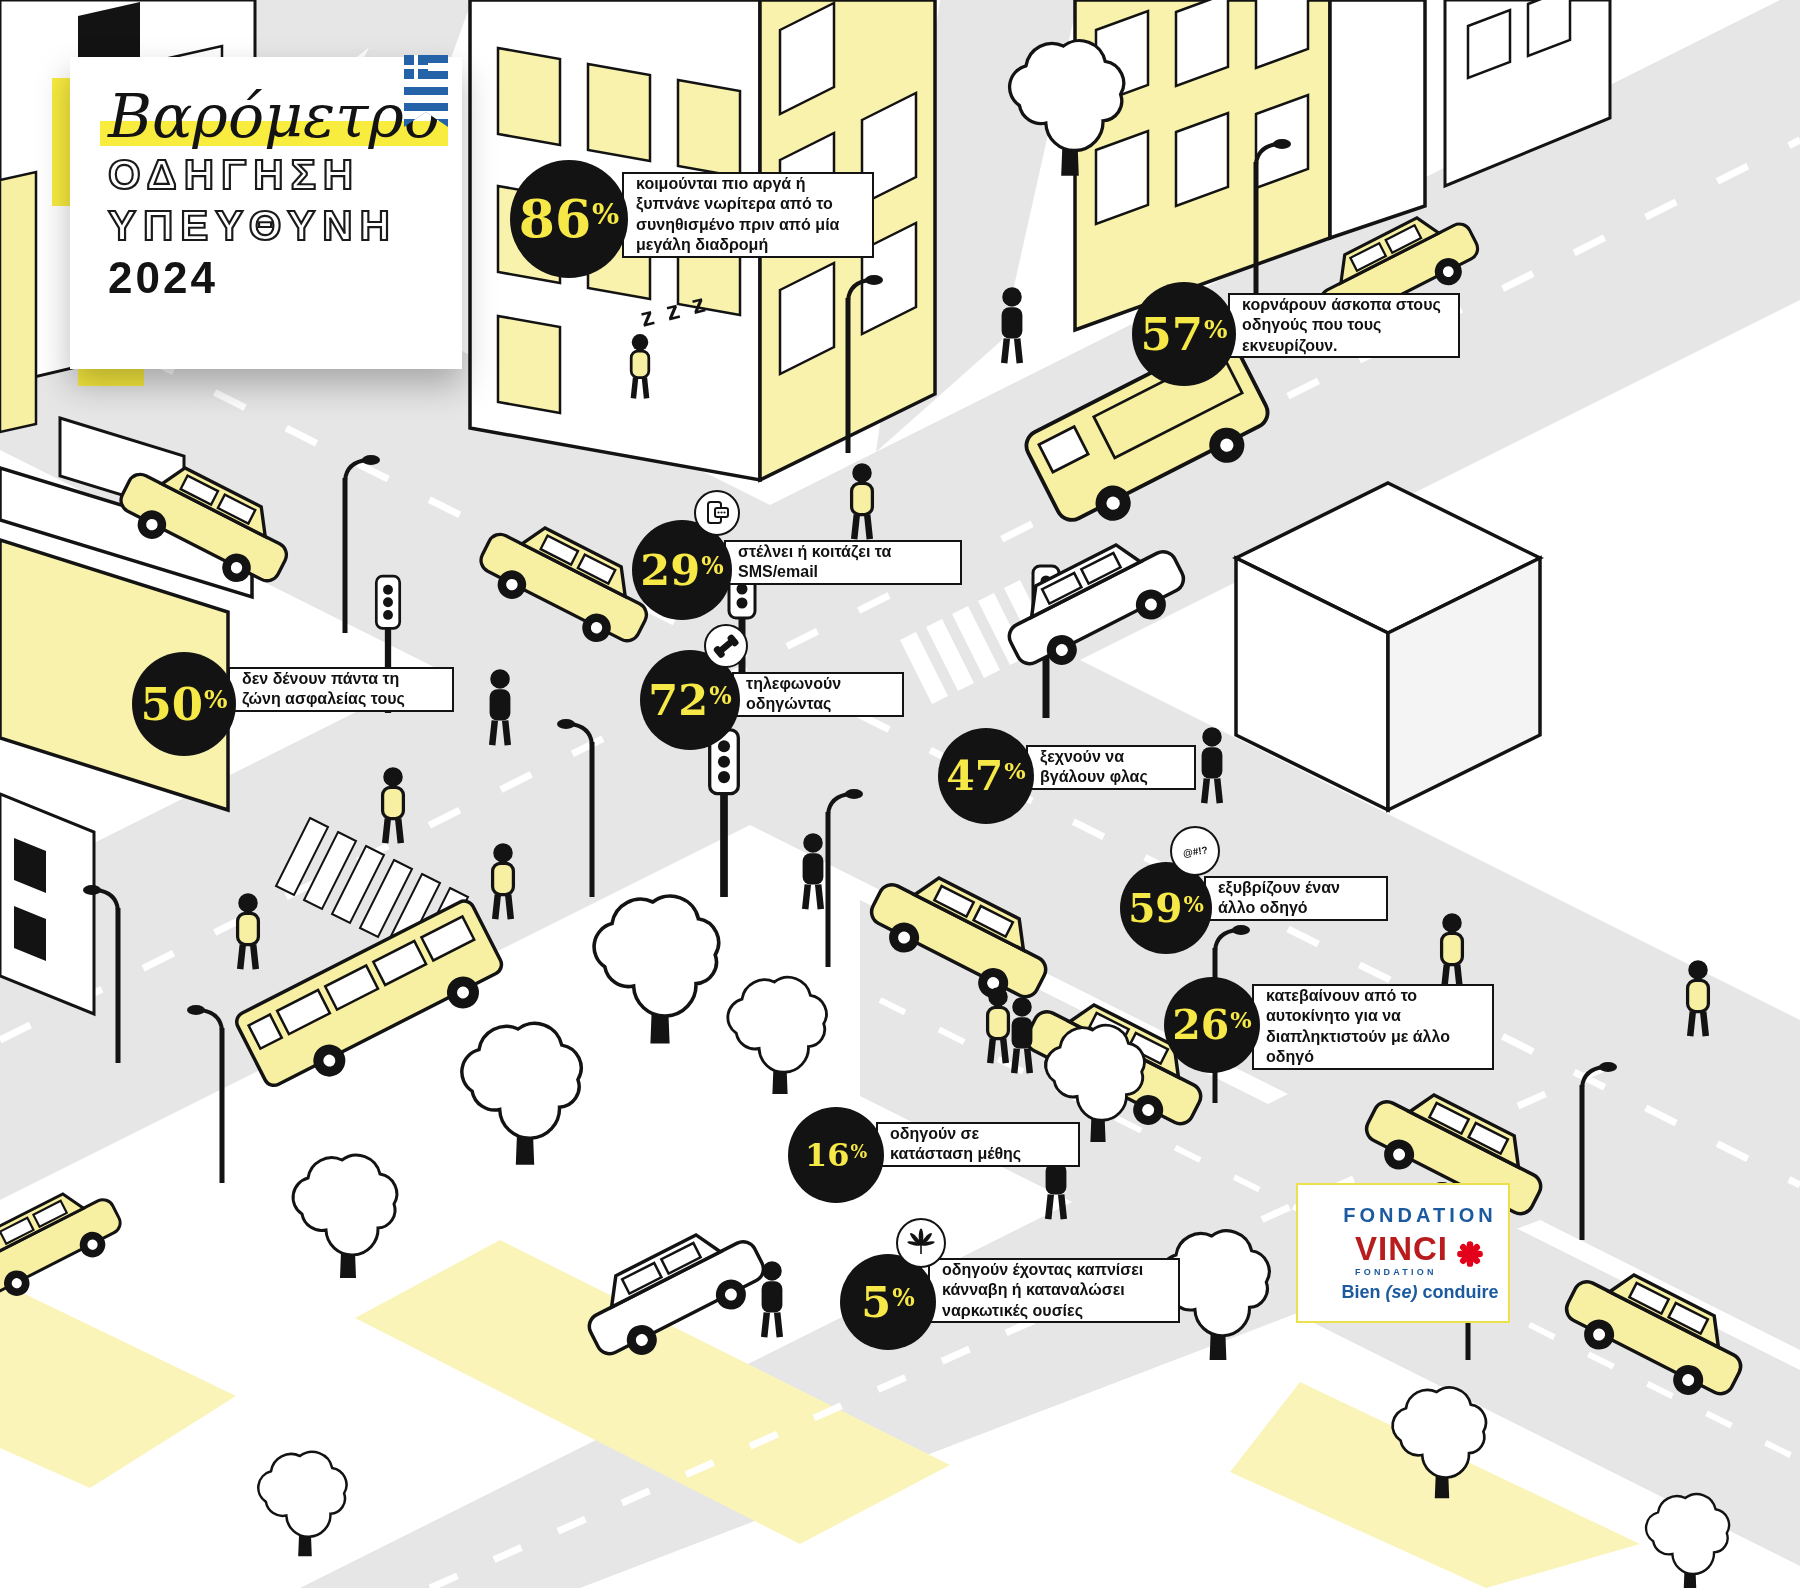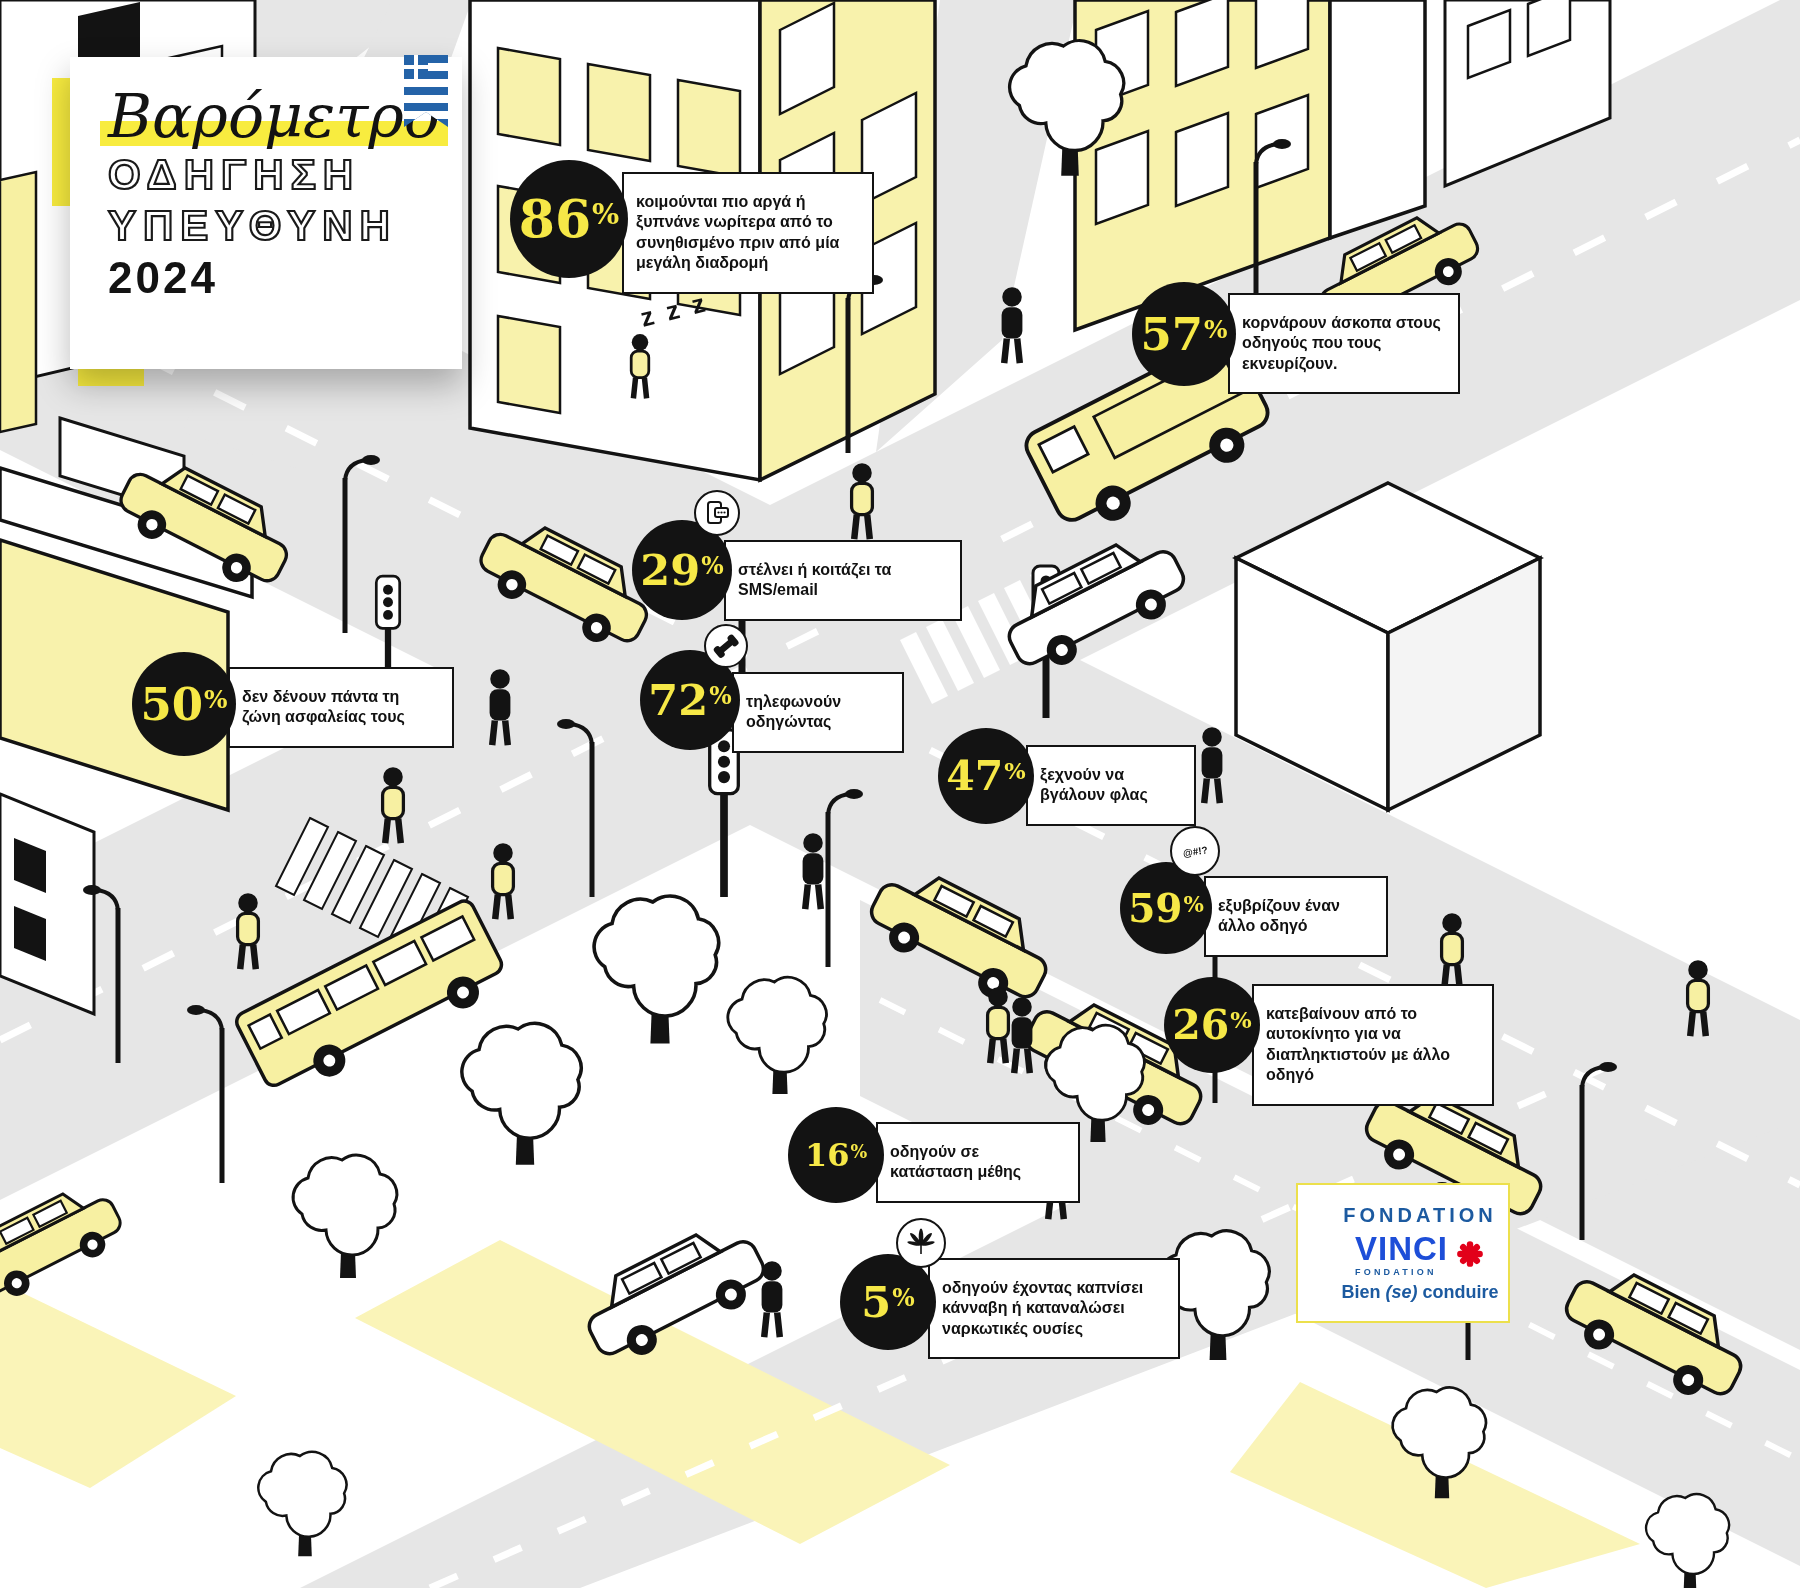--- a/index.html
+++ b/index.html
@@ -21,21 +21,21 @@
   .t-year{font-size:44px;font-weight:800;color:#131313;letter-spacing:3px;margin-top:2px;}
   .flag{position:absolute;right:14px;top:-2px;z-index:9;}
   .badge{position:absolute;left:70px;top:452px;width:332px;height:52px;background:#f8ec3f;
          border:2.5px solid #131313;box-shadow:6px 6px 0 #1a1a1a;display:flex;align-items:center;justify-content:center;
          font-size:23px;font-weight:800;letter-spacing:3px;z-index:8;box-sizing:border-box;}
 
   
   .bubble{position:absolute;background:#131313;border-radius:50%;display:flex;align-items:center;justify-content:center;z-index:6;}
   .pct{font-family:"DejaVu Serif",serif;font-weight:700;color:#f6e847;line-height:1;white-space:nowrap;}
   .pct .unit{font-size:55%;position:relative;top:-0.45em;margin-left:1px;}
-  .slabel{position:absolute;background:#fff;border:2px solid #131313;padding:18px 12px;font-size:16px;font-weight:700;
+  .slabel{position:absolute;background:#fff;border:2px solid #131313;padding:0 12px;font-size:16px;font-weight:700;
           line-height:1.28;z-index:5;color:#111;box-sizing:border-box;}
   .minicon{position:absolute;background:#fff;border:2.5px solid #131313;border-radius:50%;
            display:flex;align-items:center;justify-content:center;z-index:7;box-sizing:border-box;}
   .swear{font-size:10px;font-weight:800;transform:rotate(-8deg);letter-spacing:0;}
 
   .s0 .bubble{left:510px;top:160px;width:118px;height:118px}.s0 .pct{font-size:52px}.s0 .slabel{left:622px;top:172px;width:252px}
   .s1 .bubble{left:1132px;top:282px;width:104px;height:104px}.s1 .pct{font-size:45px}.s1 .slabel{left:1228px;top:293px;width:232px}
   .s2 .bubble{left:632px;top:520px;width:100px;height:100px}.s2 .pct{font-size:43px}.s2 .slabel{left:724px;top:540px;width:238px}
   .s3 .bubble{left:132px;top:652px;width:104px;height:104px}.s3 .pct{font-size:45px}.s3 .slabel{left:228px;top:667px;width:226px}
   .s4 .bubble{left:640px;top:650px;width:100px;height:100px}.s4 .pct{font-size:43px}.s4 .slabel{left:732px;top:672px;width:172px}
@@ -51,21 +51,21 @@
 
   .zzz{position:absolute;left:640px;top:295px;font-size:26px;font-weight:800;letter-spacing:3px;
        transform:rotate(-14deg);z-index:4;color:#131313;}
 
   
   .logo-box{position:absolute;left:1296px;top:1183px;width:214px;height:140px;background:#fff;border:2px solid #ece04c;
             z-index:8;display:flex;flex-direction:column;align-items:center;justify-content:center;gap:5px;box-sizing:border-box;padding-left:34px;}
   .fondation{color:#1c5aa0;font-size:20px;letter-spacing:4px;font-weight:600;}
   .vinci-row{display:flex;align-items:center;gap:7px;}
   .vinci-col{display:flex;flex-direction:column;align-items:flex-start;}
-  .vinci{font-size:33px;font-weight:800;color:#1d4ed8;letter-spacing:1px;line-height:1;}
+  .vinci{font-size:33px;font-weight:800;color:#b91c1c;letter-spacing:1px;line-height:1;}
   .autoroutes{font-size:9px;letter-spacing:3.2px;color:#1c5aa0;font-weight:700;margin-top:2px;}
   .tagline{color:#1c5aa0;font-size:18px;font-weight:700;}
   .tagline em{font-style:italic;}
 </style>
 </head>
 <body>
 
 <div class="stage">
 
   <svg class="bg" width="1800" height="1588" viewBox="0 0 1800 1588">

